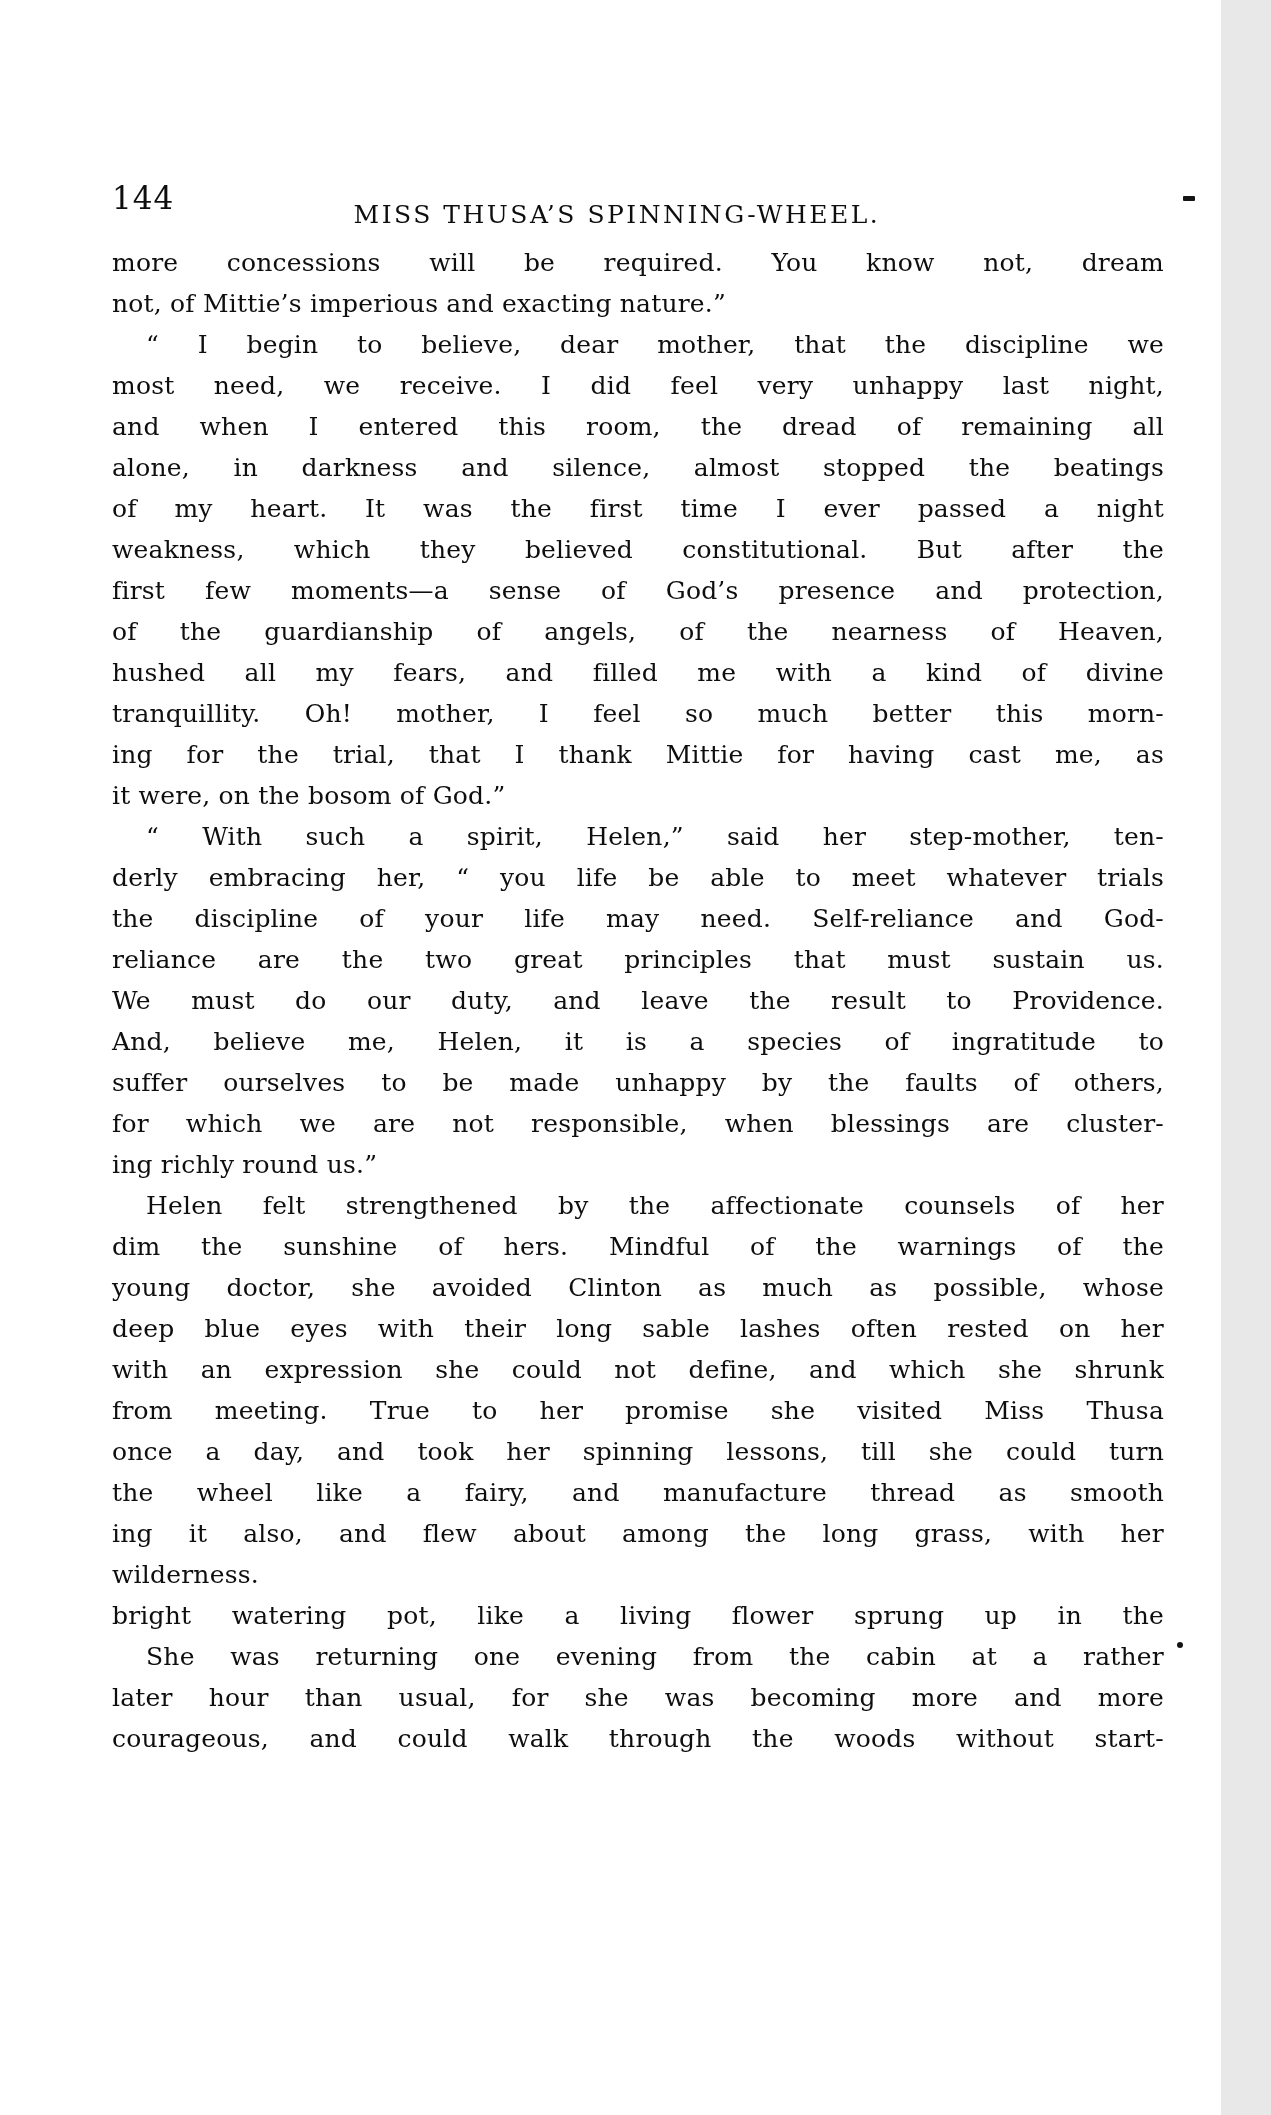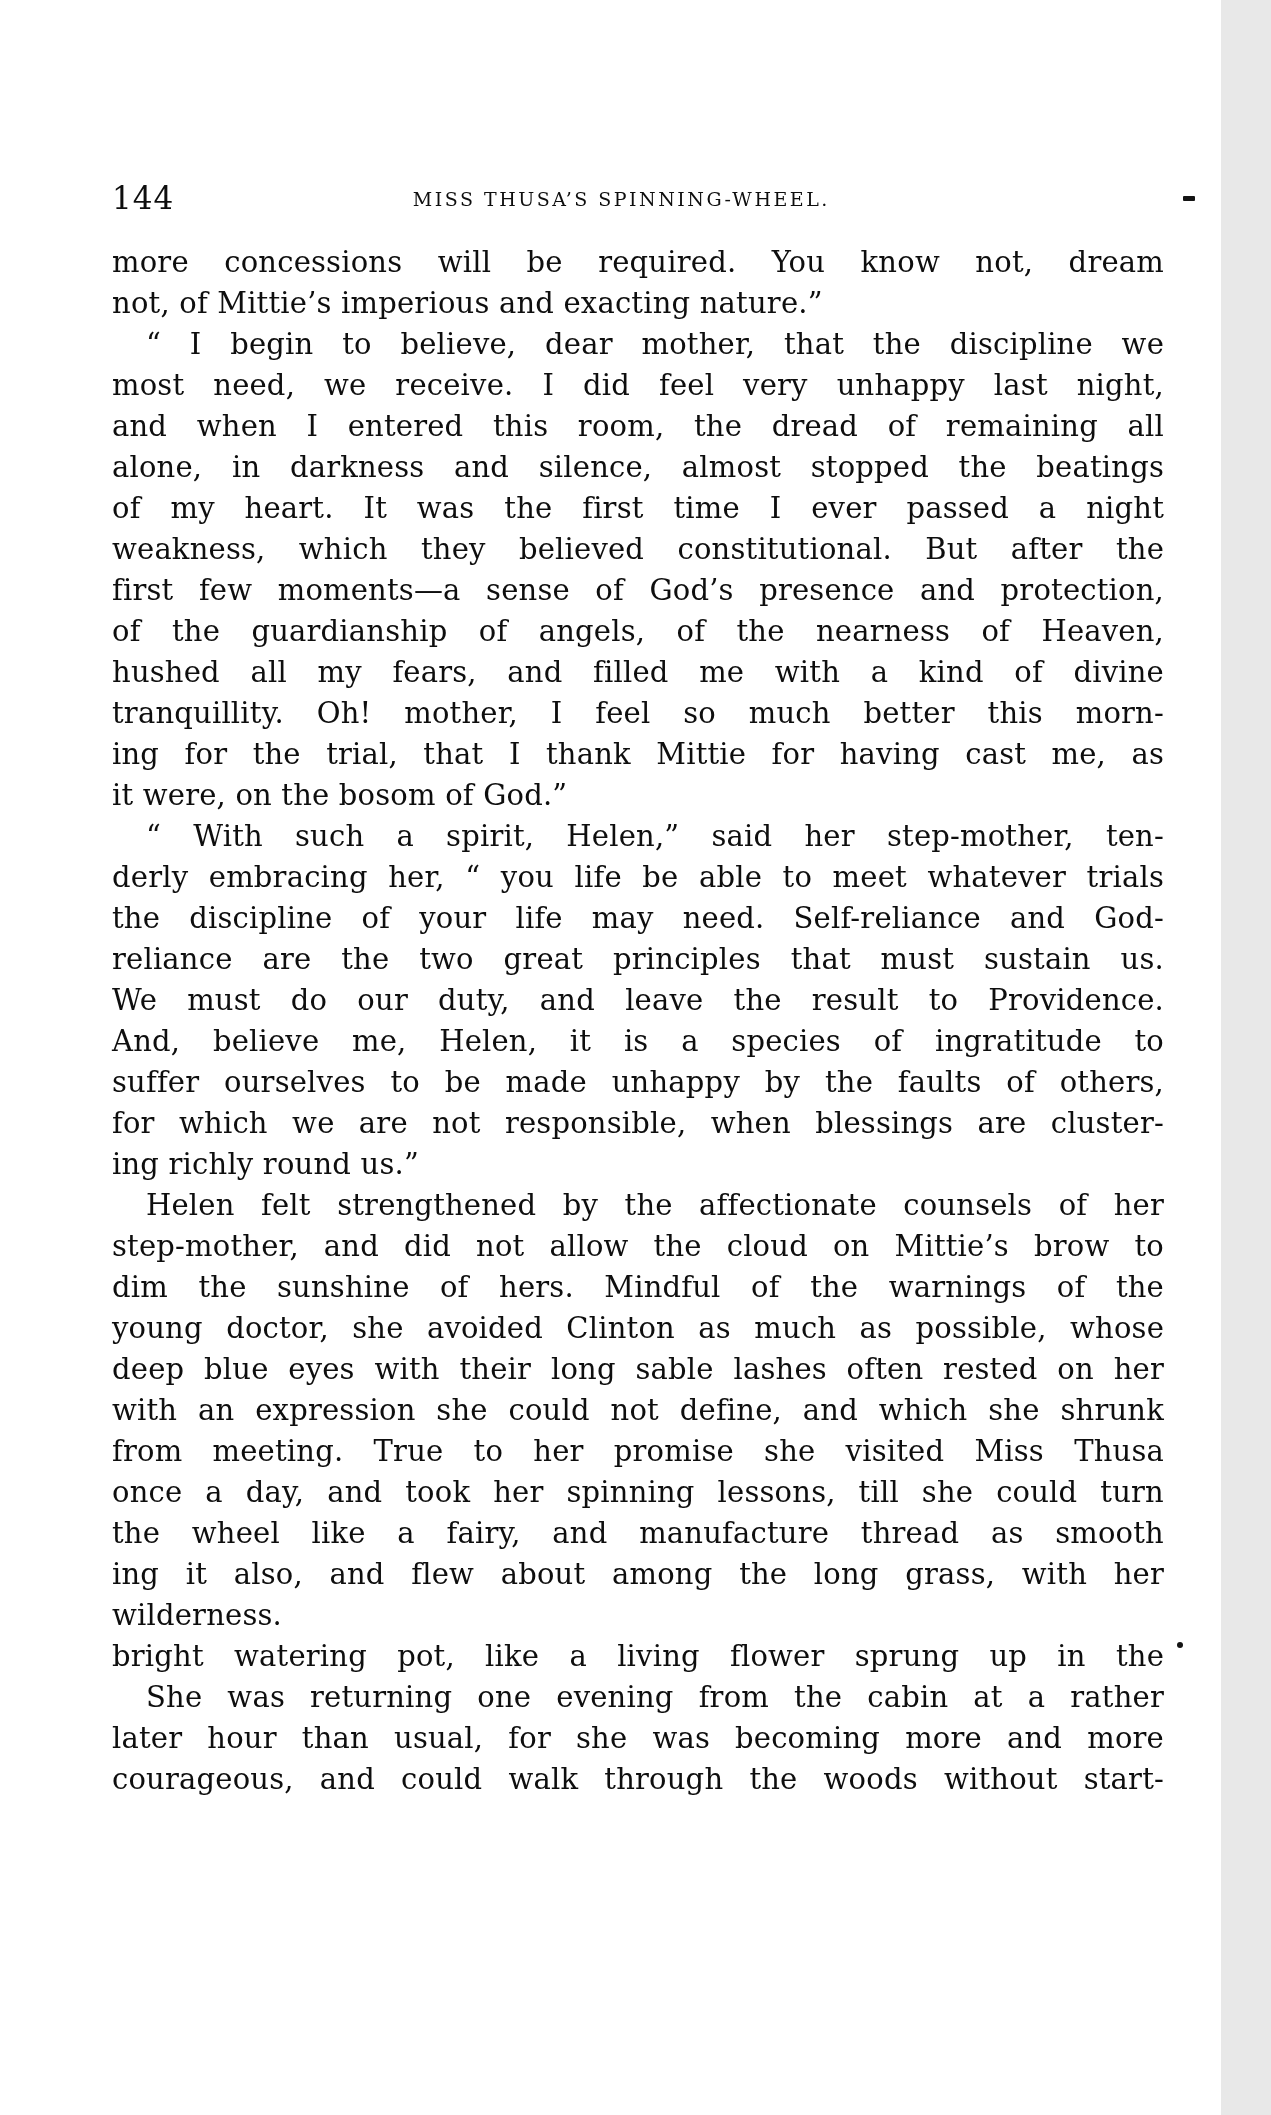--- a/index.html
+++ b/index.html
@@ -26,35 +26,35 @@
   .page-number {
     position: absolute;
     left: 0;
     top: 0;
     font-size: 31px;
     letter-spacing: 1px;
   }
   .header-title {
     position: absolute;
     left: 50%;
-    top: 8px;
+    top: 20px;
     transform: translateX(-54%);
-    font-size: 19px;
+    font-size: 25px;
     letter-spacing: 2.5px;
     white-space: nowrap;
   }
   .text-block {
     position: absolute;
     left: 112px;
     top: 242px;
     width: 1052px;
   }
   .line {
     line-height: 41px;
-    font-size: 29px;
+    font-size: 25px;
     letter-spacing: 0.2px;
     text-align: justify;
     text-align-last: justify;
     white-space: normal;
   }
   .line.first {
     text-indent: 34px;
   }
   .line.para-end {
     text-align-last: left;
@@ -108,21 +108,20 @@
         <div class="line">the discipline of your life may need. Self-reliance and God-</div>
         <div class="line">reliance are the two great principles that must sustain us.</div>
         <div class="line">We must do our duty, and leave the result to Providence.</div>
         <div class="line">And, believe me, Helen, it is a species of ingratitude to</div>
         <div class="line">suffer ourselves to be made unhappy by the faults of others,</div>
         <div class="line">for which we are not responsible, when blessings are cluster-</div>
         <div class="line para-end">ing richly round us.”</div>
       </div>
       <div class="paragraph">
         <div class="line first">Helen felt strengthened by the affectionate counsels of her</div>
-        <div class="line">step-mother, and did not allow the cloud on Mittie’s brow to</div>
         <div class="line">dim the sunshine of hers. Mindful of the warnings of the</div>
         <div class="line">young doctor, she avoided Clinton as much as possible, whose</div>
         <div class="line">deep blue eyes with their long sable lashes often rested on her</div>
         <div class="line">with an expression she could not define, and which she shrunk</div>
         <div class="line">from meeting. True to her promise she visited Miss Thusa</div>
         <div class="line">once a day, and took her spinning lessons, till she could turn</div>
         <div class="line">the wheel like a fairy, and manufacture thread as smooth</div>
         <div class="line">ing it also, and flew about among the long grass, with her</div>
         <div class="line para-end">wilderness.</div>
         <div class="line">bright watering pot, like a living flower sprung up in the</div>

